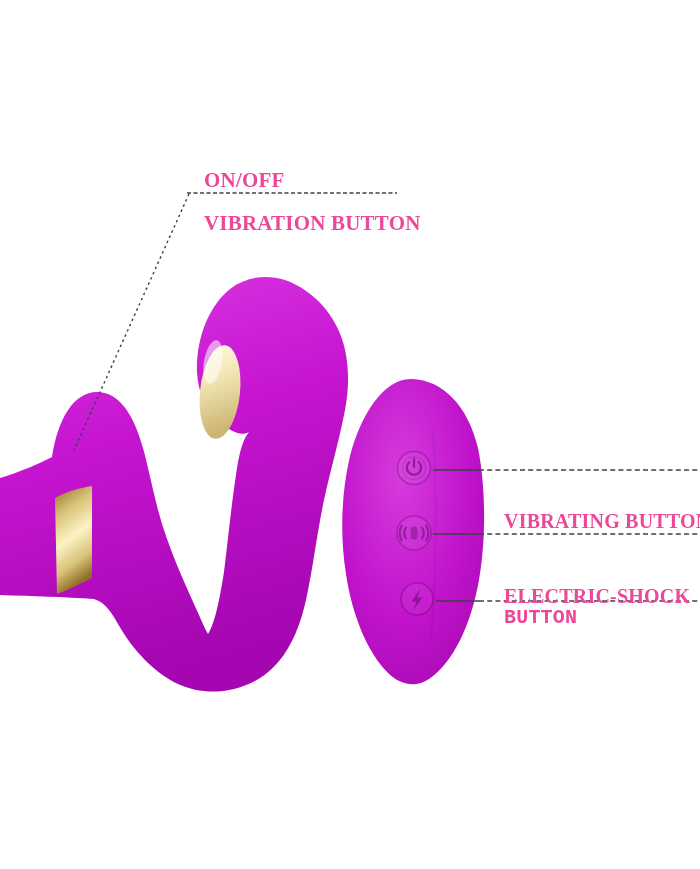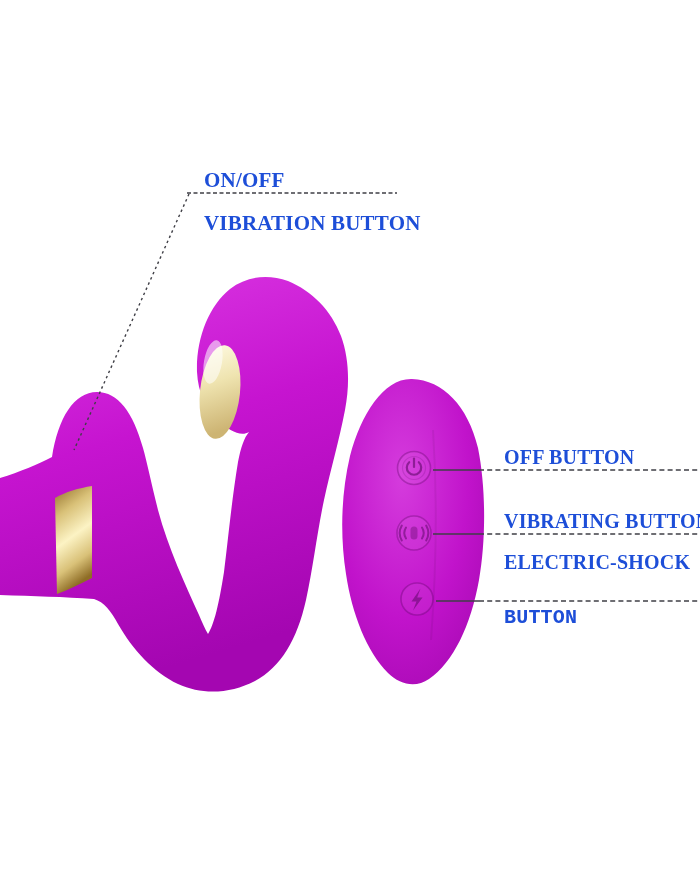--- a/index.html
+++ b/index.html
@@ -2,21 +2,21 @@
 <html><head>
 <meta charset="utf-8">
 <style>
   html,body{margin:0;padding:0;background:#fff;}
   .stage{
     position:relative;width:700px;height:869px;background:#ffffff;overflow:hidden;
     font-family:"Liberation Serif","DejaVu Serif",serif;
   }
   .stage svg{position:absolute;left:0;top:0;}
   .callout{
-    position:absolute;color:#1d4ed8;font-weight:600;letter-spacing:0.2px;
+    position:absolute;color:#ec4899;font-weight:600;letter-spacing:0.2px;
     font-size:20px;line-height:1.05;white-space:nowrap;
   }
   .callout.big{font-size:21px;}
 </style>
 </head>
 <body>
 
 <div class="stage">
 
   <svg width="700" height="869" viewBox="0 0 700 869">
@@ -122,20 +122,19 @@
       <path d="M 479,534 H 700" stroke-width="1.6" stroke-dasharray="5 3.2"></path>
 
       <path d="M 436,601 H 479" stroke-width="1.3"></path>
       <path d="M 479,601 H 700" stroke-width="1.6" stroke-dasharray="5 3.2"></path>
     </g>
   </svg>
 
   <div class="callout big" style="left:204px;top:169px;">ON/OFF</div>
   <div class="callout big" style="left:204px;top:212px;">VIBRATION BUTTON</div>
 
-  <div class="callout" style="left:504px;top:447px;">OFF BUTTON</div>
 
   <div class="callout" style="left:504px;top:511px;">VIBRATING BUTTON</div>
 
-  <div class="callout" style="left:504px;top:552px;">ELECTRIC-SHOCK</div>
+  <div class="callout" style="left:504px;top:586px;">ELECTRIC-SHOCK</div>
   <div class="callout" style="left:504px;top:607px;font-family:Liberation Mono, monospace;">BUTTON</div>
 
 </div>
 
 </body></html>

